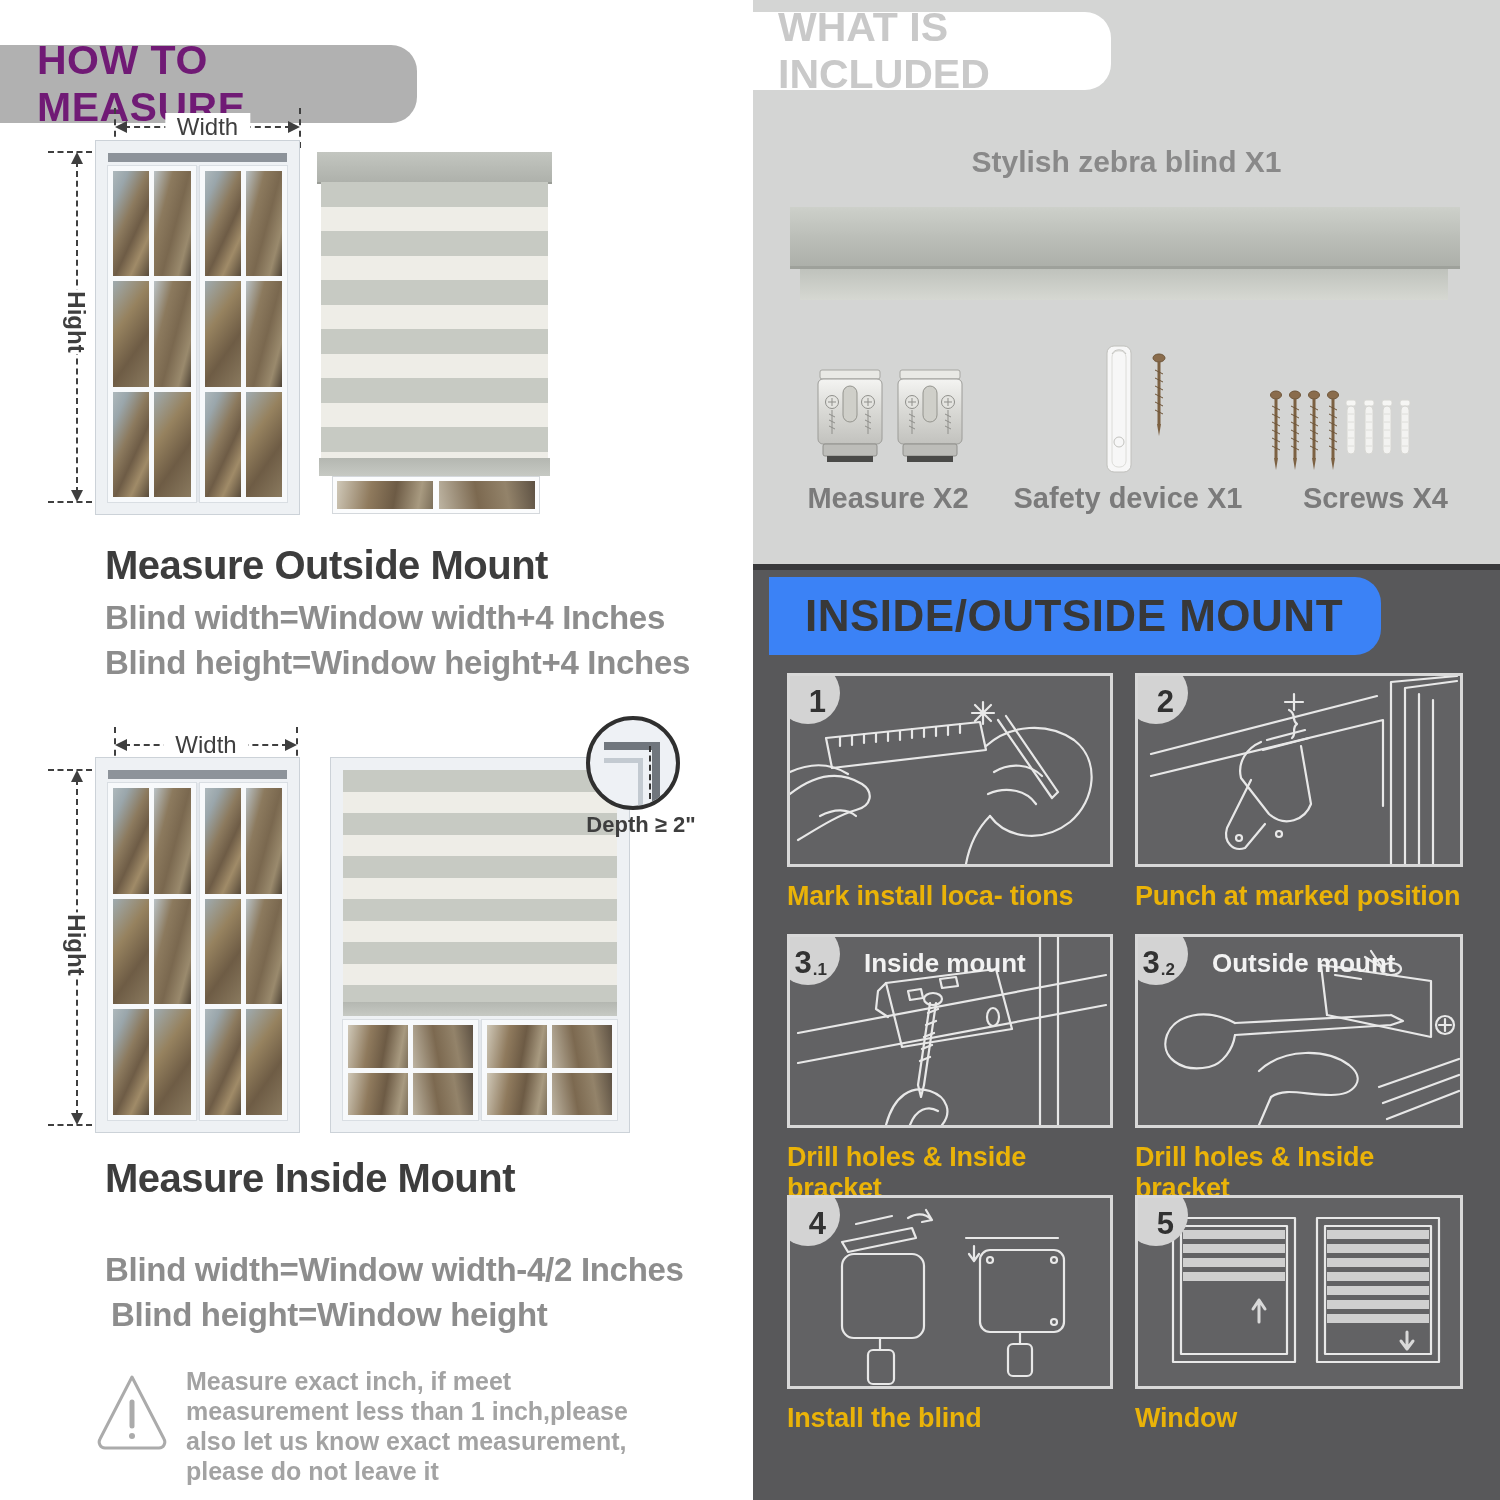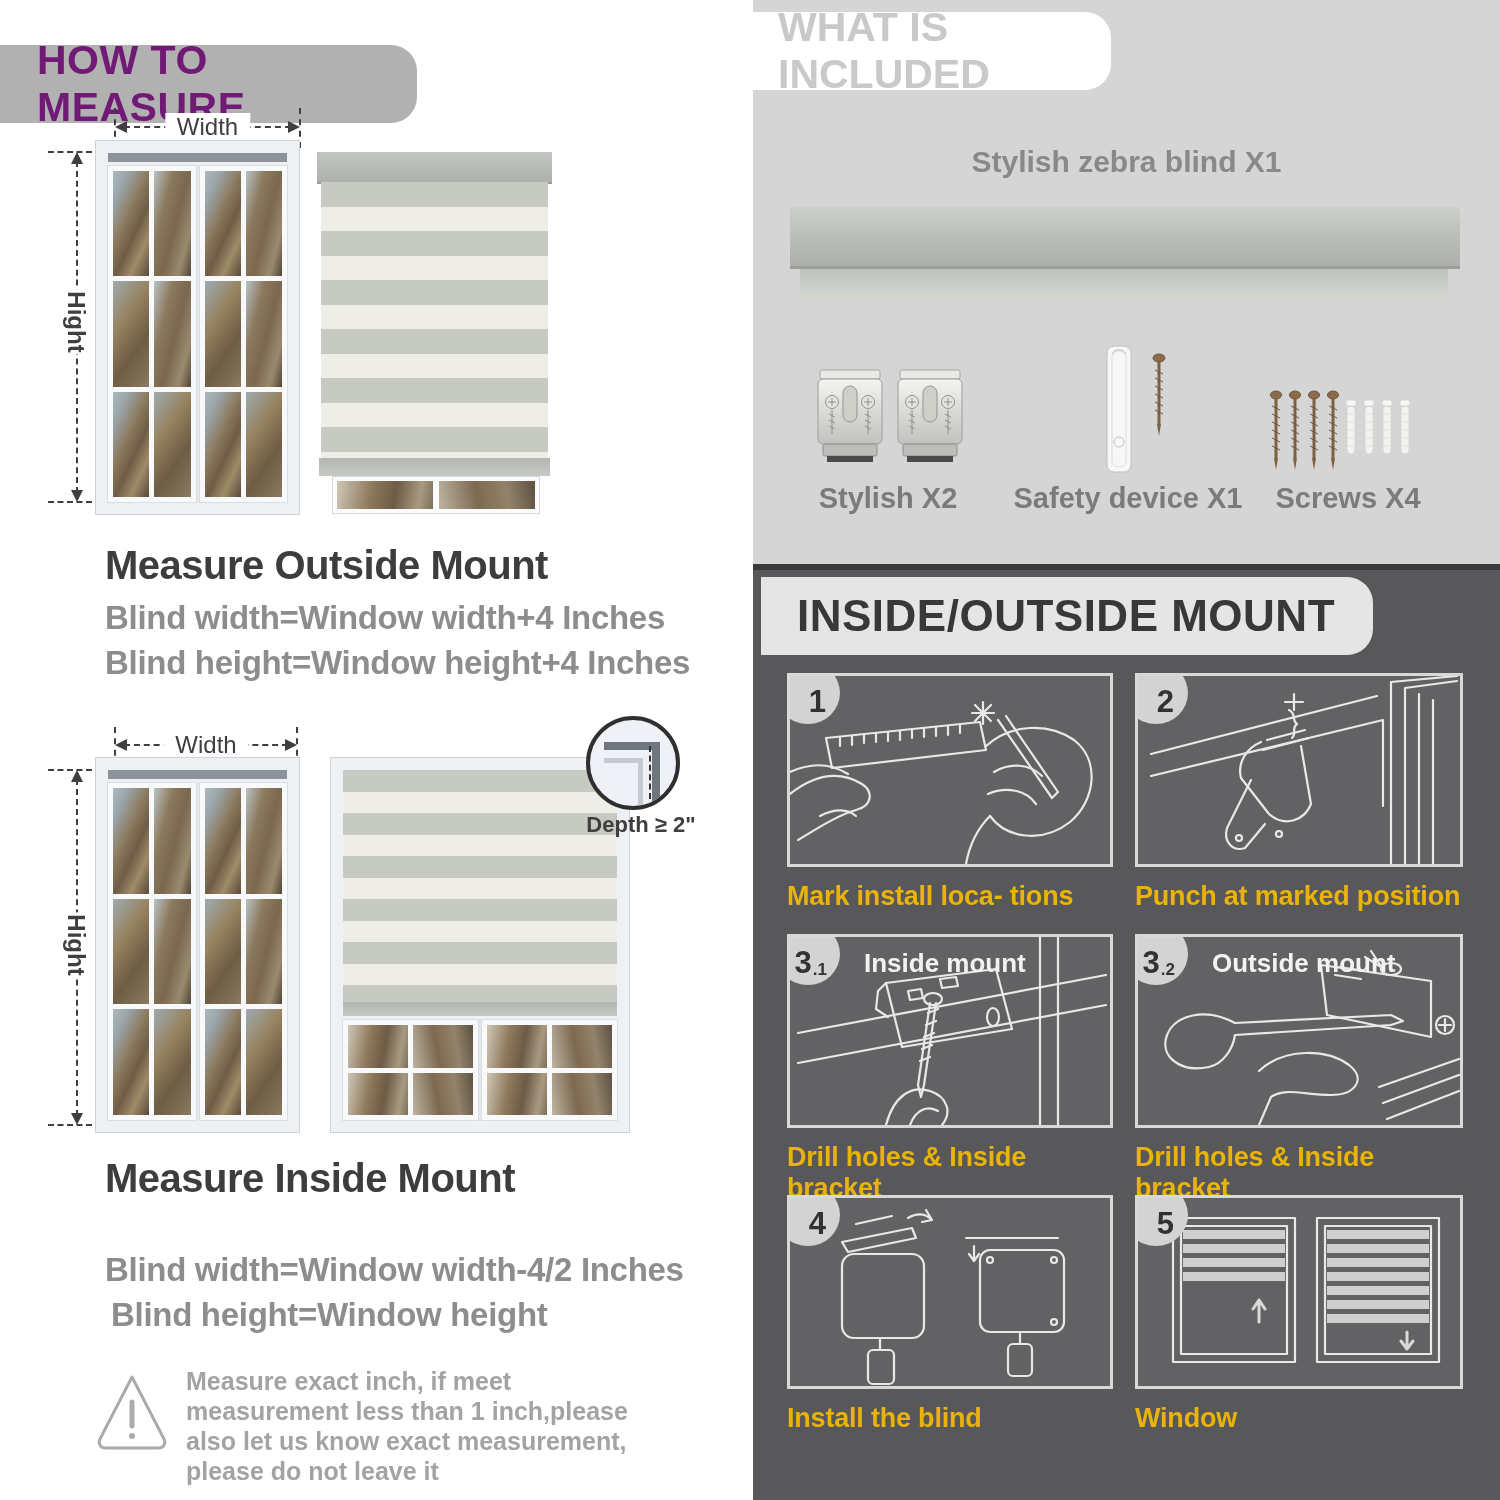--- a/index.html
+++ b/index.html
@@ -5,21 +5,21 @@
   html,body{margin:0;padding:0;background:#fff;}
   .canvas{position:relative;width:1500px;height:1500px;background:#ffffff;overflow:hidden;
           font-family:"Liberation Sans","DejaVu Sans",sans-serif;}
   .abs{position:absolute;}
 
   
   .hdr-left{left:0;top:10px;width:417px;height:78px;background:#b1b1b1;border-radius:0 26px 26px 0;
             color:#701a75;font-size:41px;font-weight:700;letter-spacing:.5px;display:flex;align-items:center;padding-left:37px;box-sizing:border-box;margin-top:35px;}
   .hdr-included{left:0;top:12px;width:358px;height:78px;background:#ffffff;border-radius:0 26px 26px 0;
             color:#c9c9c9;font-size:41px;font-weight:700;display:flex;align-items:center;padding-left:25px;box-sizing:border-box;}
-  .hdr-mount{left:8px;top:7px;width:612px;height:78px;background:#e5e5e5;border-radius:0 26px 26px 0;
+  .hdr-mount{left:16px;top:7px;width:612px;height:78px;background:#3b82f6;border-radius:0 26px 26px 0;
             color:#383838;font-size:44px;font-weight:700;letter-spacing:.5px;display:flex;align-items:center;padding-left:36px;box-sizing:border-box;}
 
   
   .sec-title{color:#3d3d3d;font-size:40px;font-weight:700;letter-spacing:-.5px;}
   .sec-line{color:#8d8d8d;font-size:33px;font-weight:700;letter-spacing:-.3px;}
   .warn-text{color:#a3a3a3;font-size:25px;font-weight:700;line-height:30px;width:446px;}
 
   
   .pwin{background:#eef1f4;border:1px solid #ccd2d8;box-sizing:border-box;padding:12px;display:flex;flex-direction:column;}
   .lintel{height:9px;background:#8d939a;margin-bottom:4px;flex:none;}
@@ -335,23 +335,23 @@
         </svg>
       <svg width="12" height="62" viewBox="0 0 12 62">
           <rect x="1" y="2" width="10" height="6" rx="2" fill="#f6f6f4" stroke="#d6d6d2"></rect>
           <rect x="2" y="8" width="8" height="48" rx="4" fill="#f3f3f1" stroke="#d6d6d2"></rect>
           <g stroke="#dedeDA">
             <path d="M3,16 h6 M3,24 h6 M3,32 h6 M3,40 h6 M3,48 h6"></path>
           </g>
         </svg>
     </div>
 
-    <div class="abs hw-label" style="left:20px;width:230px;">Stylish X2</div>
+    <div class="abs hw-label" style="left:20px;width:230px;">Measure X2</div>
     <div class="abs hw-label" style="left:250px;width:250px;">Safety device X1</div>
-    <div class="abs hw-label" style="left:495px;width:200px;">Screws X4</div>
+    <div class="abs hw-label" style="left:495px;width:200px;text-align:right;">Screws X4</div>
 
     <div class="abs divider"></div>
   </div>
 
   <div class="abs panel-dark">
     <div class="abs hdr-mount">INSIDE/OUTSIDE MOUNT</div>
 
     <div class="abs steps">
 
       <div class="step">

